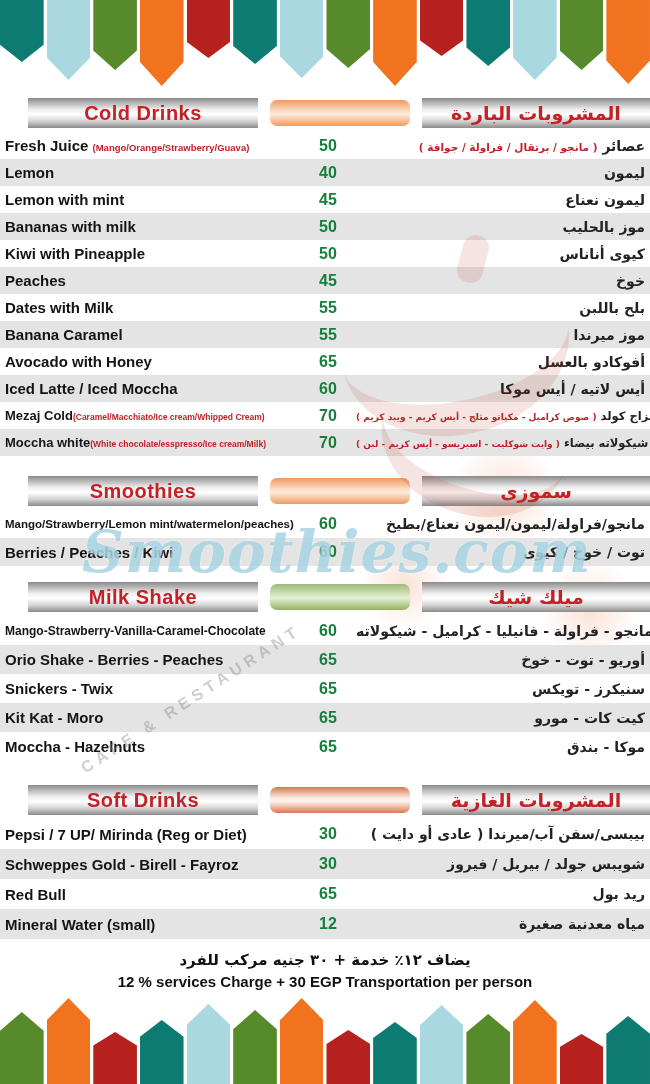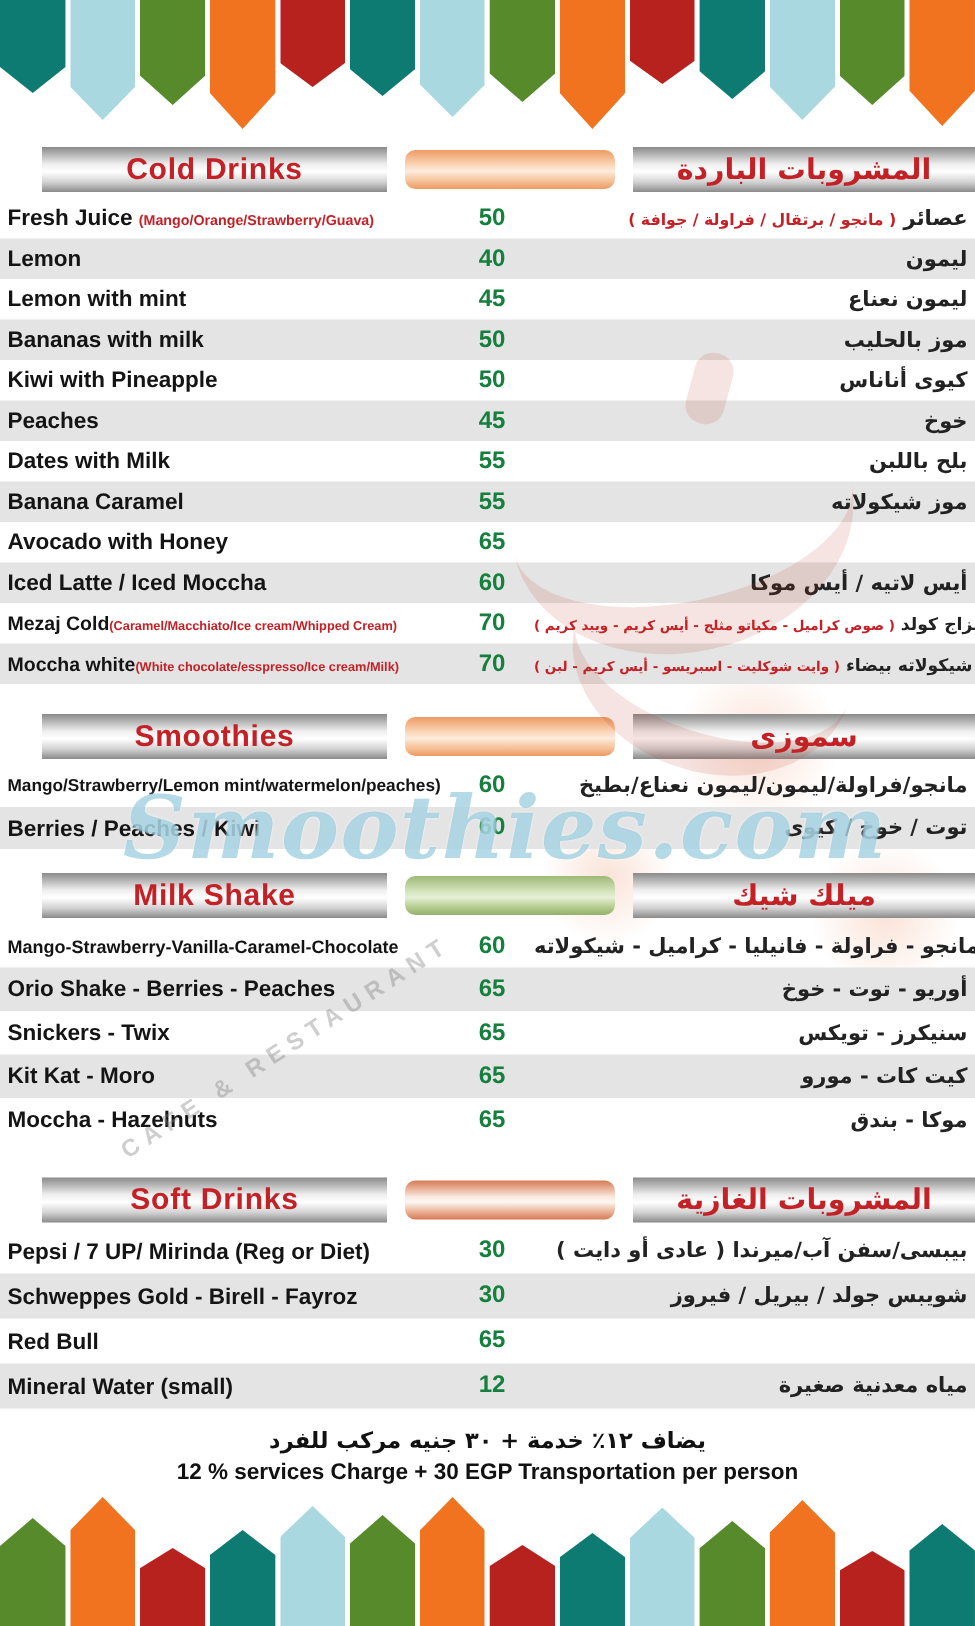--- a/index.html
+++ b/index.html
@@ -141,25 +141,26 @@
     <div class="ar"><span>خوخ</span></div>
   </div>
   <div class="row">
     <div class="en"><span>Dates with Milk</span></div>
     <div class="price">55</div>
     <div class="ar"><span>بلح باللبن</span></div>
   </div>
   <div class="row">
     <div class="en"><span>Banana Caramel</span></div>
     <div class="price">55</div>
-    <div class="ar"><span>موز شيكولاته</span></div>
+    <div class="ar"><span>موز ميرندا</span></div>
   </div>
   <div class="row">
     <div class="en"><span>Avocado with Honey</span></div>
     <div class="price">65</div>
+    <div class="ar"><span>أفوكادو بالعسل</span></div>
   </div>
   <div class="row">
     <div class="en"><span>Iced Latte / Iced Moccha</span></div>
     <div class="price">60</div>
     <div class="ar"><span>أيس لاتيه / أيس موكا</span></div>
   </div>
   <div class="row small">
     <div class="en"><span>Mezaj Cold</span><span class="desc">(Caramel/Macchiato/Ice cream/Whipped Cream)</span></div>
     <div class="price">70</div>
     <div class="ar"><span>ميزاج كولد</span> <span class="ar-desc">( صوص كراميل - مكياتو مثلج - أيس كريم - ويبد كريم )</span></div>
@@ -246,20 +247,21 @@
     <div class="ar"><span>بيبسى/سفن آب/ميرندا ( عادى أو دايت )</span></div>
   </div>
   <div class="row">
     <div class="en"><span>Schweppes Gold - Birell - Fayroz</span></div>
     <div class="price">30</div>
     <div class="ar"><span>شويبس جولد / بيريل / فيروز</span></div>
   </div>
   <div class="row">
     <div class="en"><span>Red Bull</span></div>
     <div class="price">65</div>
+    <div class="ar"><span>ريد بول</span></div>
   </div>
   <div class="row">
     <div class="en"><span>Mineral Water (small)</span></div>
     <div class="price">12</div>
     <div class="ar"><span>مياه معدنية صغيرة</span></div>
   </div>
 </div>
 
 <div class="footer">
   <div class="ar-line">يضاف ١٢٪ خدمة + ٣٠ جنيه مركب للفرد</div>

